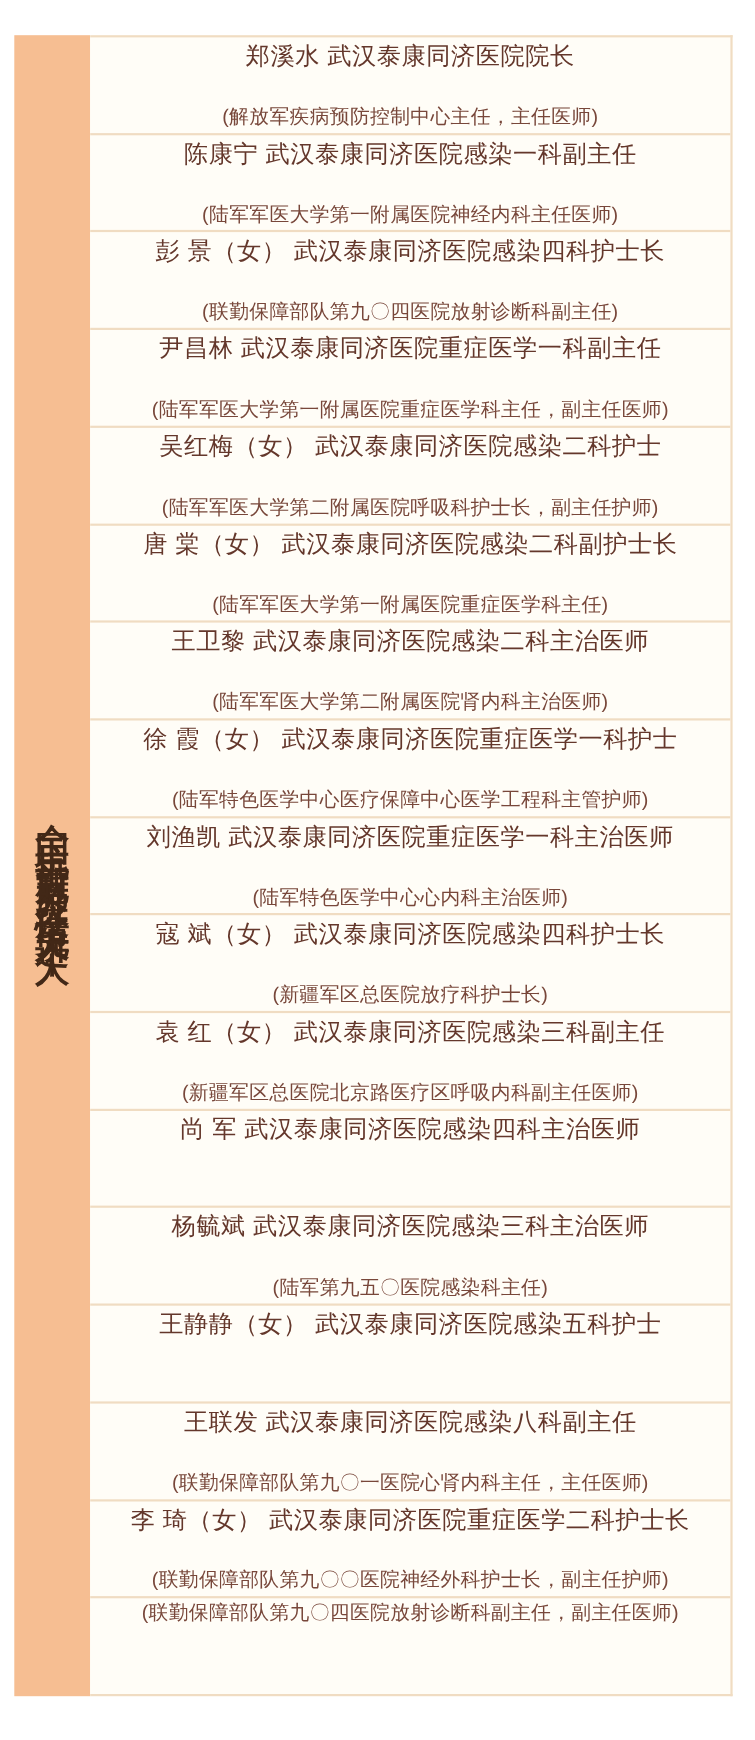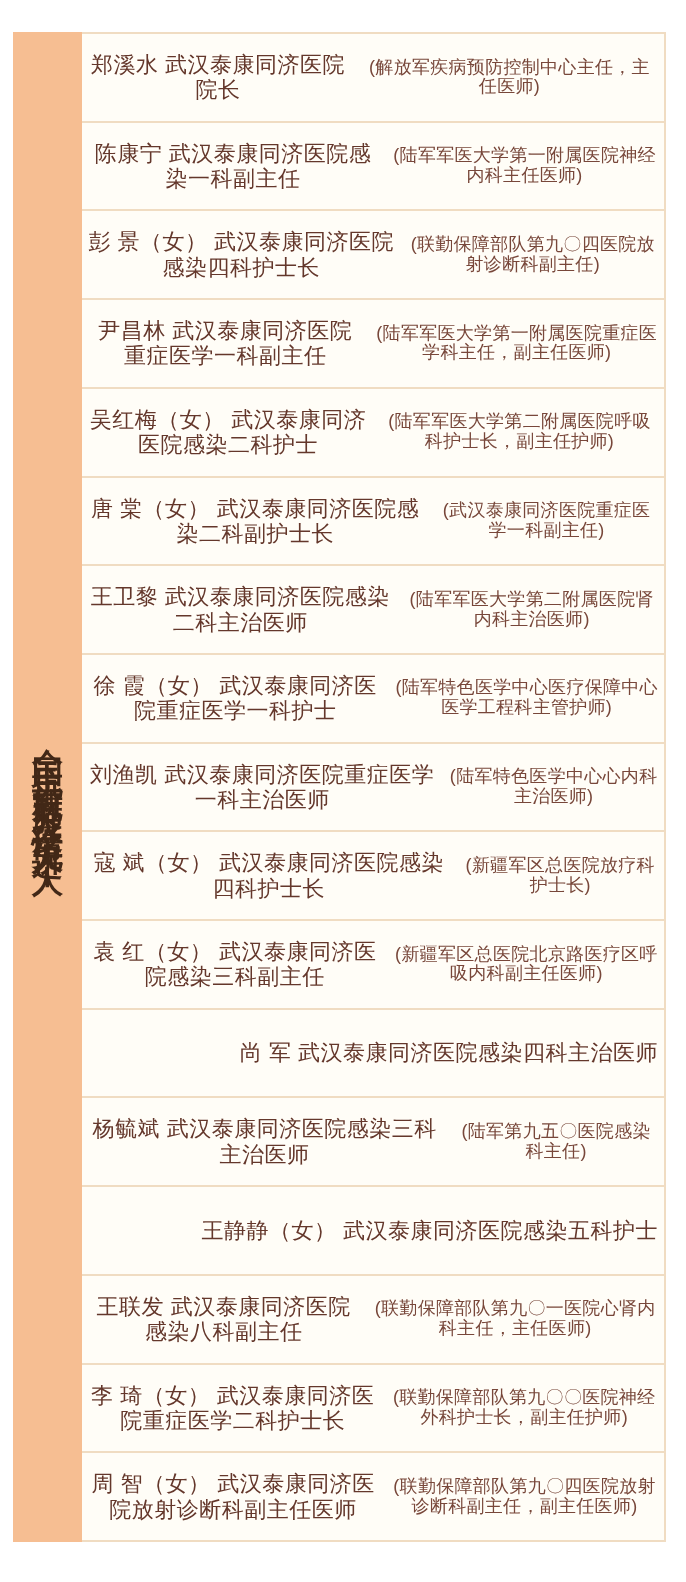--- a/index.html
+++ b/index.html
@@ -50,23 +50,23 @@
     display: flex;
     flex-direction: column;
     background: var(--row-bg);
     border-top: 2px solid var(--divider);
     border-right: 2px solid var(--divider);
     border-bottom: 2px solid var(--divider);
   }
   .person-row {
     flex: 1;
     display: flex;
-    flex-direction: row;
+    flex-direction: column;
     align-items: center;
-    justify-content: flex-end;
+    justify-content: space-between;
     gap: 13px;
     border-bottom: 2px solid var(--divider);
     padding: 4px 6px;
     text-align: center;
   }
   .person-row:last-child { border-bottom: none; }
   .person-title-line {
     font-size: 22px;
     line-height: 1.15;
     color: var(--primary-text);
@@ -103,21 +103,21 @@
       <div class="person-row">
     <div class="person-title-line">尹昌林 武汉泰康同济医院重症医学一科副主任</div>
     <div class="person-origin-line">(陆军军医大学第一附属医院重症医学科主任，副主任医师)</div>
   </div>
       <div class="person-row">
     <div class="person-title-line">吴红梅（女） 武汉泰康同济医院感染二科护士</div>
     <div class="person-origin-line">(陆军军医大学第二附属医院呼吸科护士长，副主任护师)</div>
   </div>
       <div class="person-row">
     <div class="person-title-line">唐 棠（女） 武汉泰康同济医院感染二科副护士长</div>
-    <div class="person-origin-line">(武汉泰康同济医院重症医学一科副主任)</div>
+    <div class="person-origin-line">(陆军军医大学第一附属医院重症医学科主任)</div>
   </div>
       <div class="person-row">
     <div class="person-title-line">王卫黎 武汉泰康同济医院感染二科主治医师</div>
     <div class="person-origin-line">(陆军军医大学第二附属医院肾内科主治医师)</div>
   </div>
       <div class="person-row">
     <div class="person-title-line">徐 霞（女） 武汉泰康同济医院重症医学一科护士</div>
     <div class="person-origin-line">(陆军特色医学中心医疗保障中心医学工程科主管护师)</div>
   </div>
       <div class="person-row">
@@ -144,17 +144,16 @@
   </div>
       <div class="person-row">
     <div class="person-title-line">王联发 武汉泰康同济医院感染八科副主任</div>
     <div class="person-origin-line">(联勤保障部队第九〇一医院心肾内科主任，主任医师)</div>
   </div>
       <div class="person-row">
     <div class="person-title-line">李 琦（女） 武汉泰康同济医院重症医学二科护士长</div>
     <div class="person-origin-line">(联勤保障部队第九〇〇医院神经外科护士长，副主任护师)</div>
   </div>
       <div class="person-row">
-    <div class="person-title-line">周 智（女） 武汉泰康同济医院放射诊断科副主任医师</div>
     <div class="person-origin-line">(联勤保障部队第九〇四医院放射诊断科副主任，副主任医师)</div>
   </div>
     </div>
 </div>
 
 </body></html>

